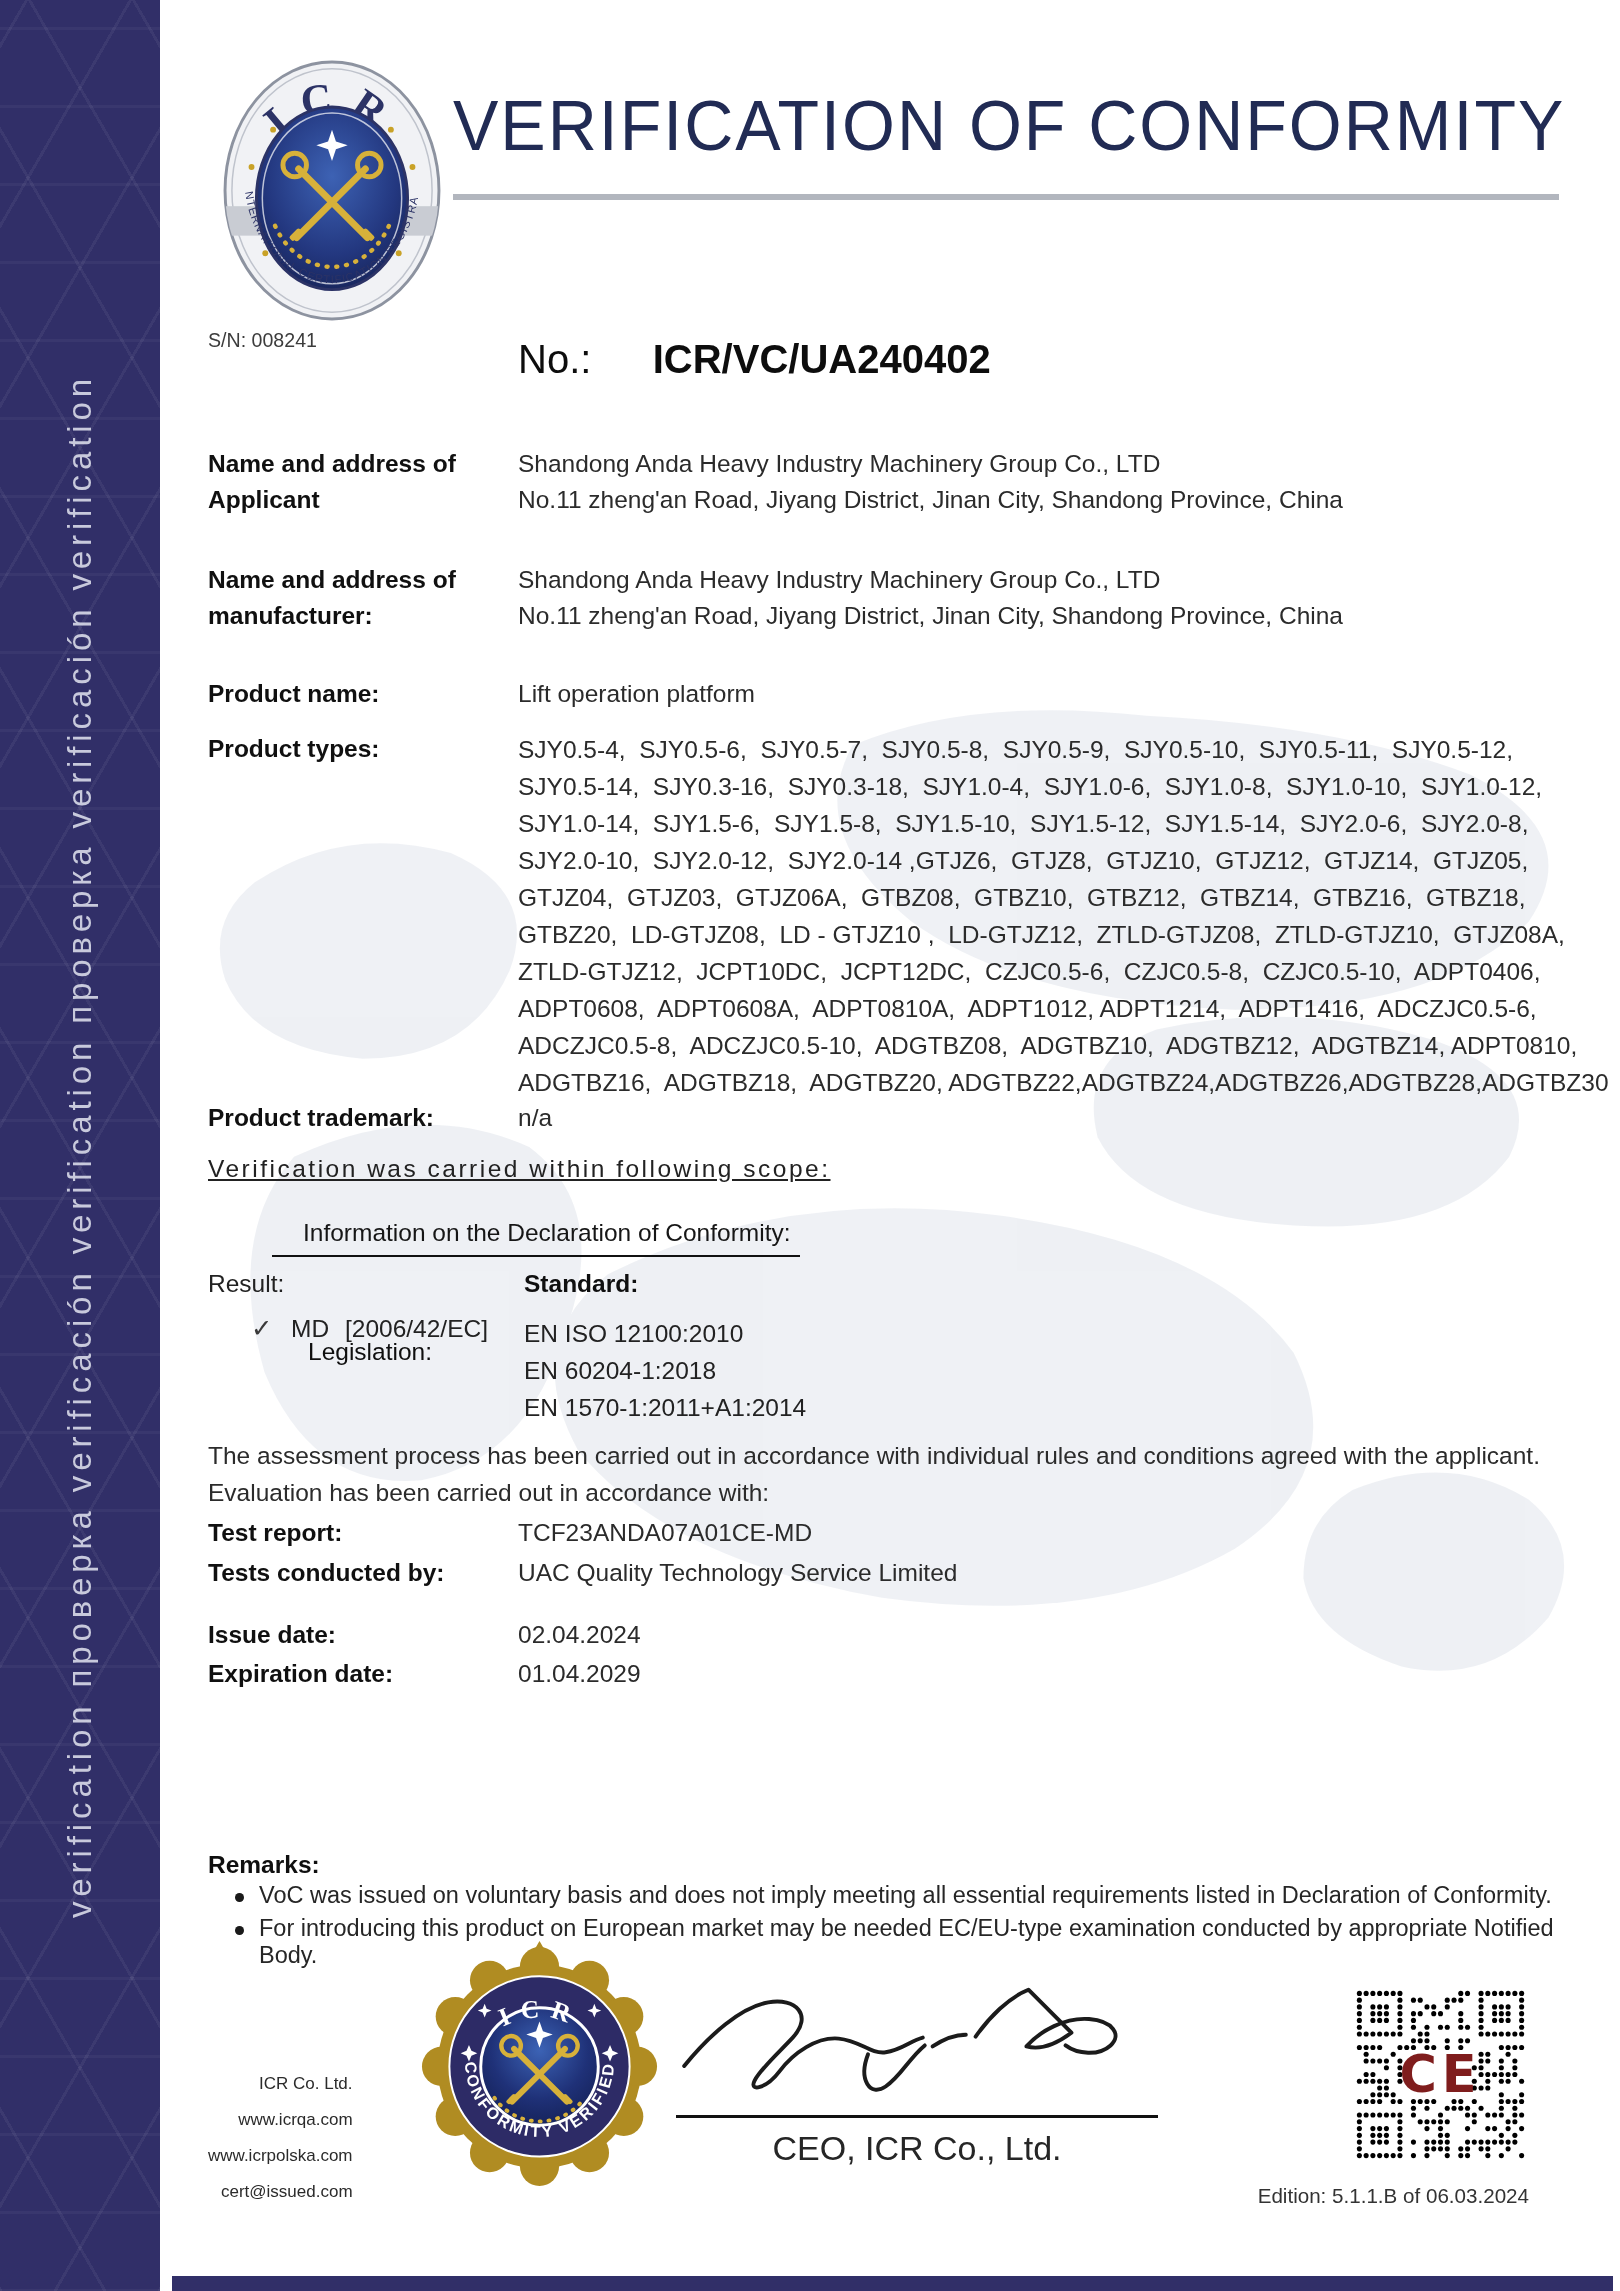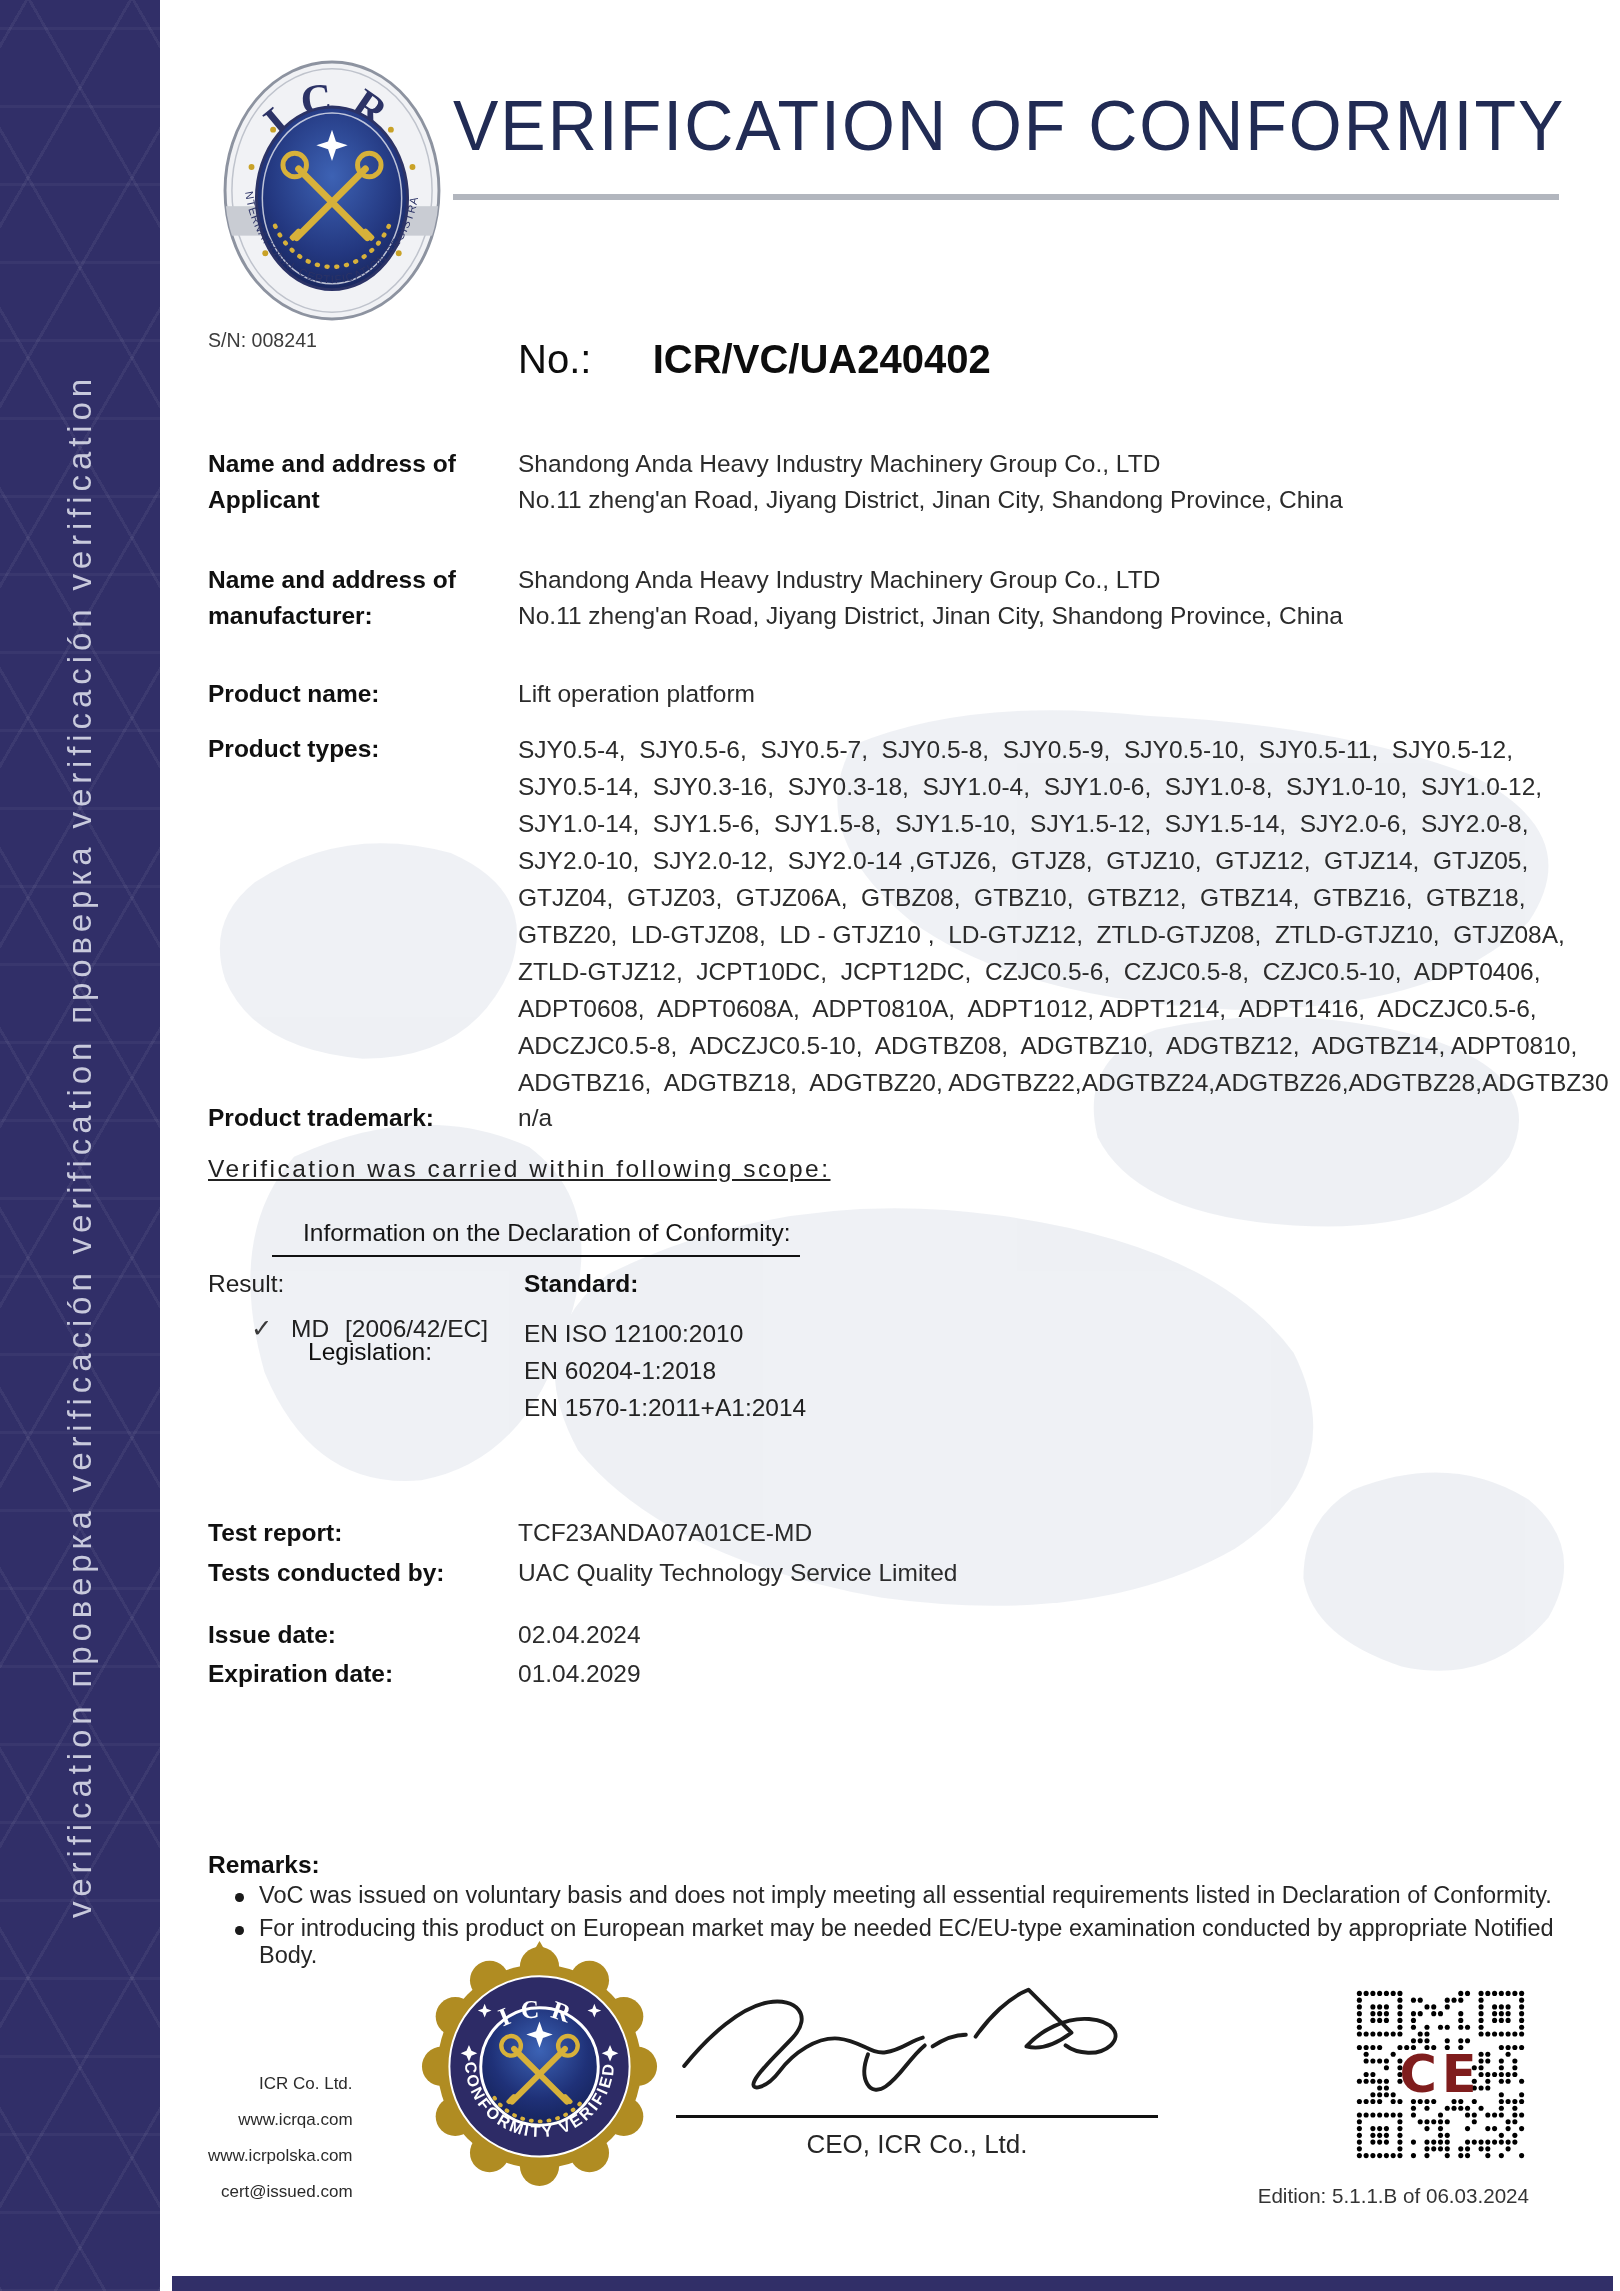--- a/index.html
+++ b/index.html
@@ -55,21 +55,21 @@
   .assess{left:208px;top:1437px;width:1343px;font-size:24.5px;color:#2b2b2b;line-height:37px;}
   
   .remarks-label{left:208px;top:1851px;font-size:24.5px;font-weight:700;color:#0f0f0f;}
   .bullet-dot{position:absolute;left:235px;width:8.8px;height:8.8px;border-radius:50%;background:#1a1a1a;z-index:2;}
   .bullet-text{position:absolute;left:259px;width:1313px;font-size:23.5px;color:#262626;z-index:2;}
   
   .company{left:208px;top:2066px;font-size:17px;color:#2b2b2b;line-height:36px;text-align:right;}
   .badge{left:420px;top:1939px;width:239px;height:249px;}
   .sig{left:676px;top:1976px;width:476px;height:133px;}
   .sig-line{left:676px;top:2115px;width:482px;height:2.9px;background:#111;}
-  .ceo{left:676px;top:2129px;width:482px;text-align:center;font-size:26px;color:#262626;}
+  .ceo{left:676px;top:2129px;width:482px;text-align:center;font-size:34px;color:#262626;}
   .qr-wrap{left:1356px;top:1990px;width:169px;height:169px;}
   .ce-mark{
     position:absolute;left:0;top:0;width:169px;height:169px;display:flex;align-items:center;justify-content:center;
     font-size:51px;font-weight:700;letter-spacing:4.9px;color:#7f1d1d;font-family:"DejaVu Sans", sans-serif;
   }
   .edition{left:1206px;top:2184px;width:323px;text-align:right;font-size:20.6px;color:#333;}
   .bottom-strip{left:172px;top:2276px;width:1441px;height:15.7px;background:#312f68;}
   
   .mapwm{position:absolute;left:0;top:0;z-index:1;}
 </style>
@@ -204,20 +204,24 @@
   <div class="abs layer std-label">Standard:</div>
   <div class="abs layer check">✓</div>
   <div class="abs layer legis-code">MD</div>
   <div class="abs layer legis-ref">[2006/42/EC]</div>
   <div class="abs layer std-lines">
     <div>EN ISO 12100:2010</div>
     <div>EN 60204-1:2018</div>
     <div>EN 1570-1:2011+A1:2014</div>
   </div>
 
+  <div class="abs layer assess">
+    <div>The assessment process has been carried out in accordance with individual rules and conditions agreed with the applicant.</div>
+    <div>Evaluation has been carried out in accordance with:</div>
+  </div>
   <div class="flabel" style="top:1515px;">Test report:</div>
   <div class="fvalue" style="top:1515px;">TCF23ANDA07A01CE-MD</div>
   <div class="flabel" style="top:1555px;">Tests conducted by:</div>
   <div class="fvalue" style="top:1555px;">UAC Quality Technology Service Limited</div>
   <div class="flabel" style="top:1617px;">Issue date:</div>
   <div class="fvalue" style="top:1617px;">02.04.2024</div>
   <div class="flabel" style="top:1656px;">Expiration date:</div>
   <div class="fvalue" style="top:1656px;">01.04.2029</div>
 
   <div class="abs layer remarks-label">Remarks:</div>

